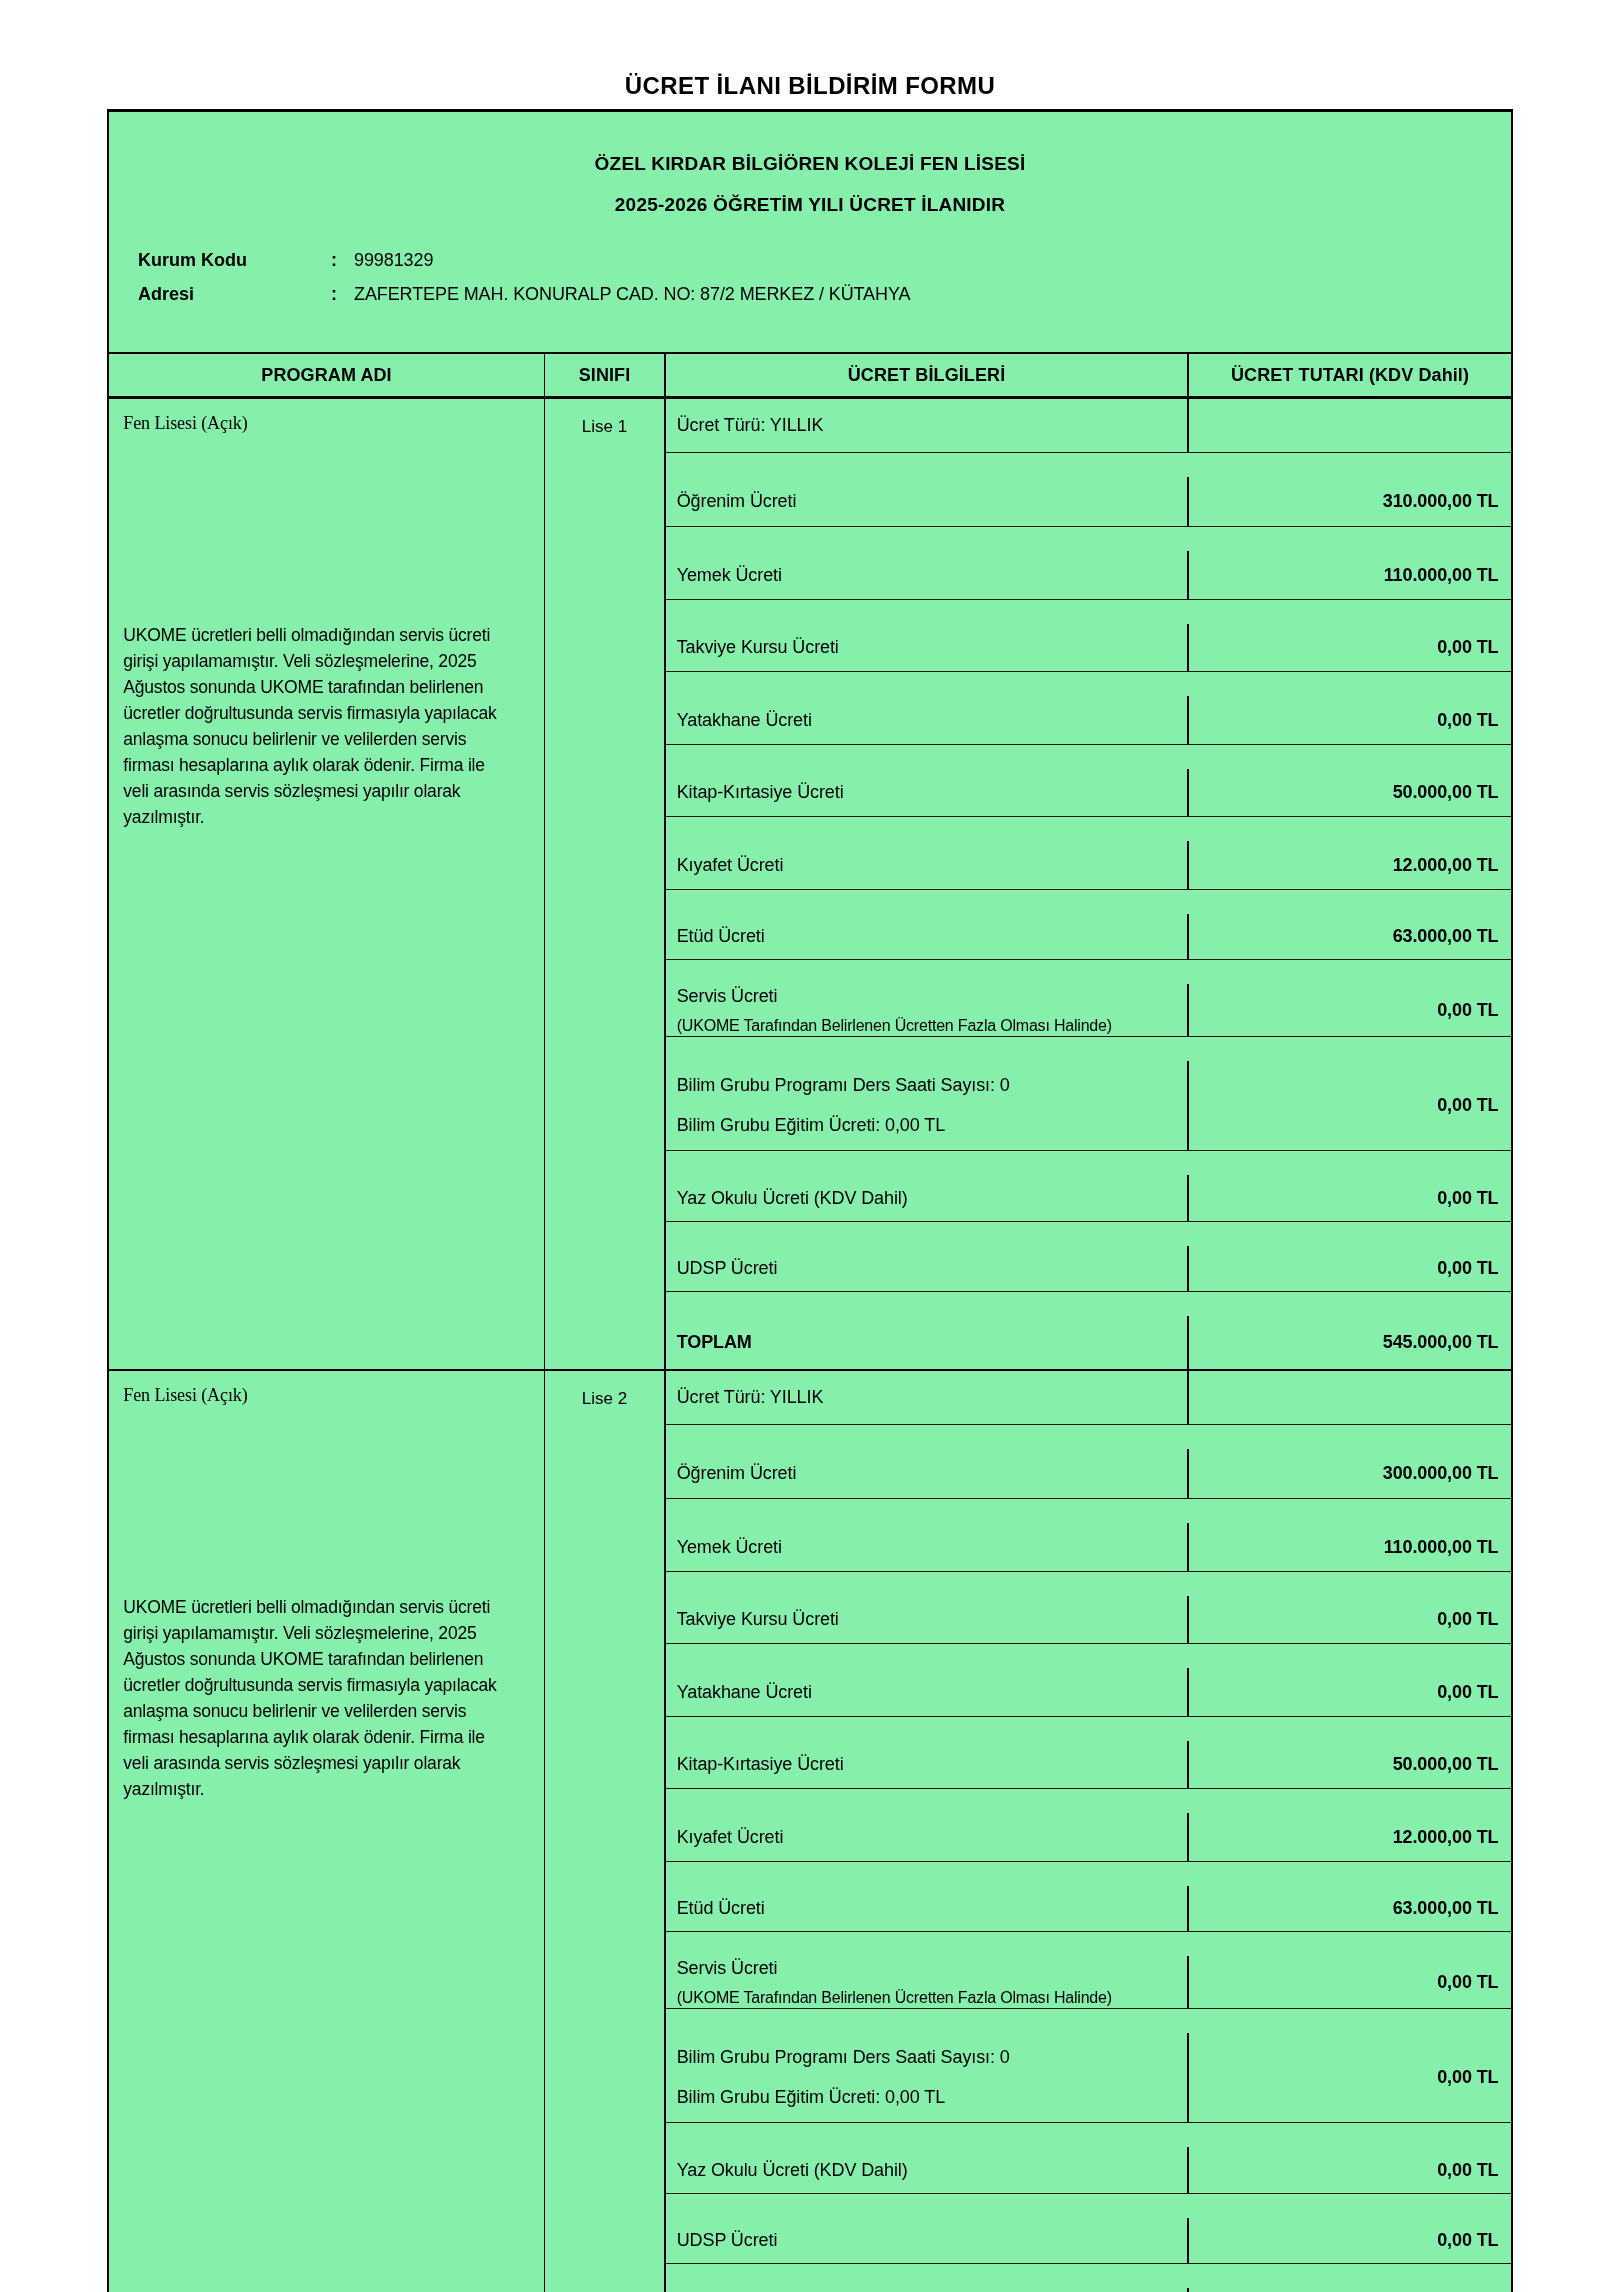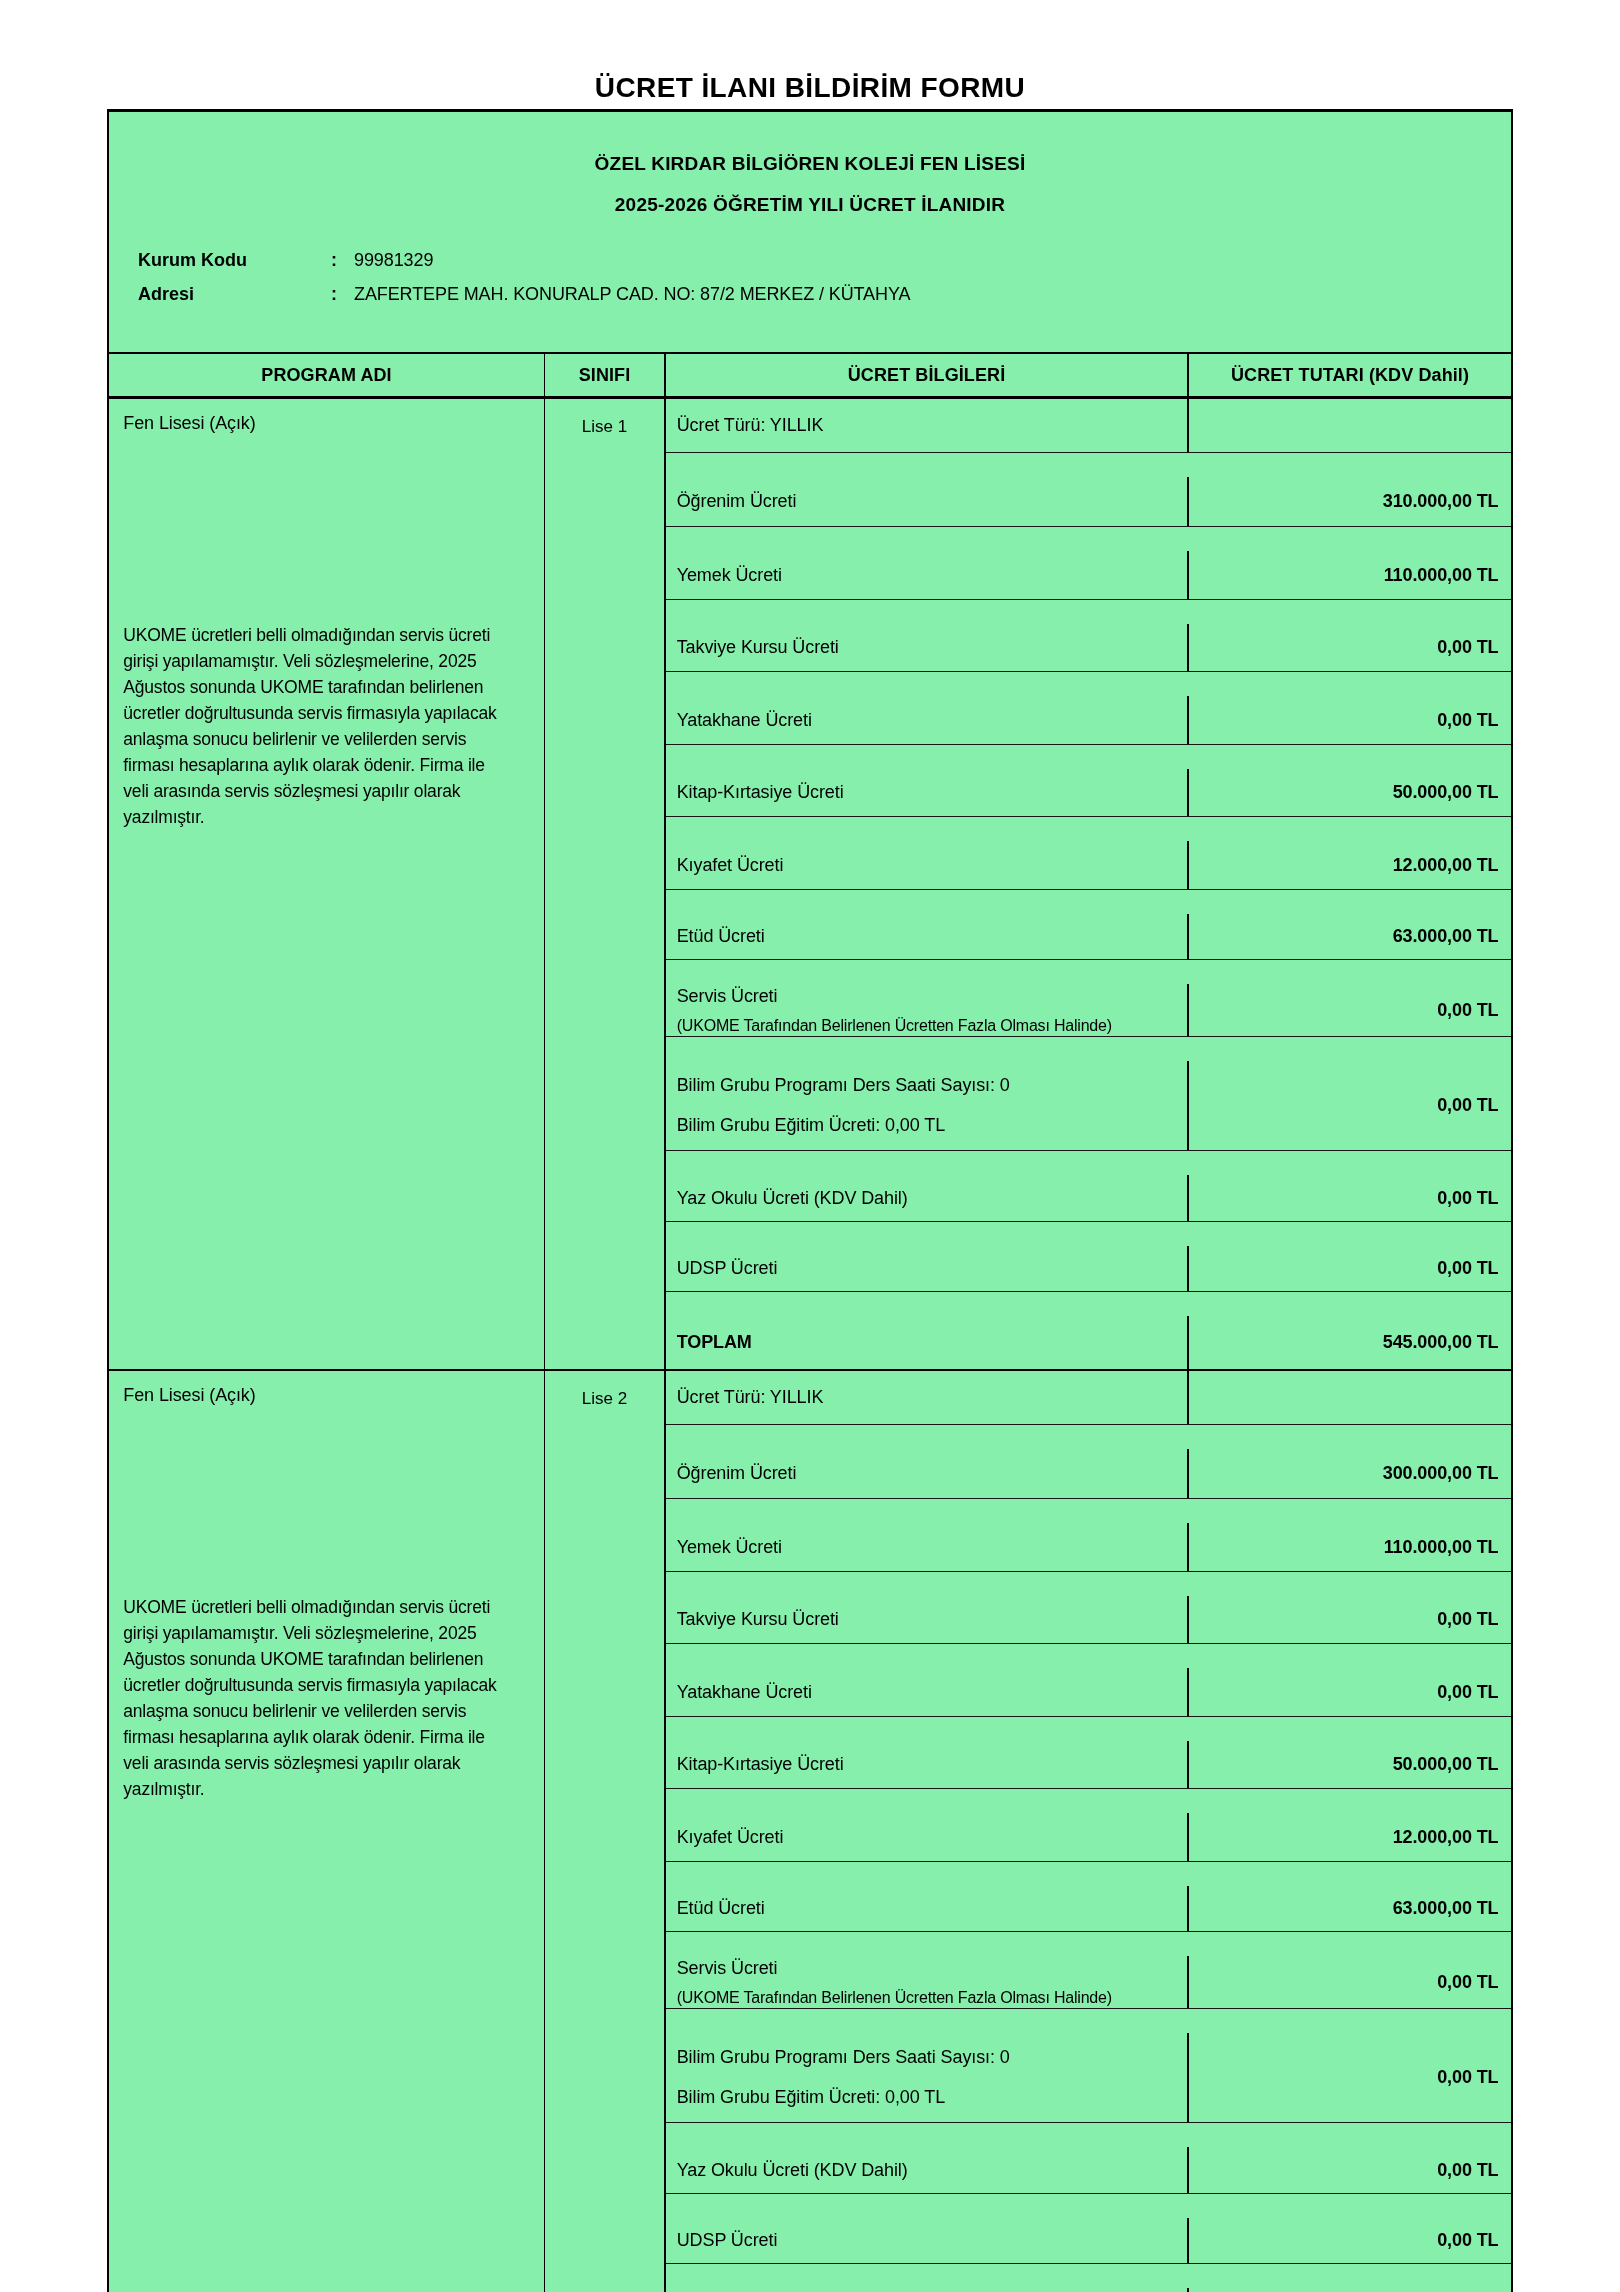--- a/index.html
+++ b/index.html
@@ -7,21 +7,21 @@
   body {
     width:1620px; height:2293px;
     background:#ffffff;
     font-family:"Liberation Sans", sans-serif;
     color:#000;
     position:relative;
     overflow:hidden;
   }
   .doc-title {
     position:absolute; top:72px; left:0; width:100%;
-    text-align:center; font-size:28px; font-weight:700; letter-spacing:0.4px;
+    text-align:center; font-size:24px; font-weight:700; letter-spacing:0.4px;
   }
   .outer-box {
     position:absolute; left:107px; top:109px; width:1406px;
     border:2.7px solid #000; border-top-width:3.6px;
     background:#86efac;
   }
   
   .box-header { position:relative; height:240px; }
   .school-name, .year-line {
     position:absolute; left:0; width:100%;
@@ -44,21 +44,21 @@
   }
   .col1 { width:436px; }
   .col2 { width:121px; }
   .col3 { width:523px; }
   .col4 { flex:1; }
   .b-thin  { border-right:1.8px solid #000; }
   .b-thick { border-right:2.7px solid #000; }
   .block { display:flex; border-bottom:2.7px solid #000; }
   .block:last-child { border-bottom:none; }
   .program-cell { padding:14.3px 23px 0 14.3px; font-size:18px; }
-  .program-name { letter-spacing:-0.1px; }
+  .program-name { letter-spacing:-0.1px;font-family:Liberation Serif, serif; }
   .program-note {
     margin-top:188px; width:389px;
     font-size:17.5px; line-height:26px; letter-spacing:-0.2px;
   }
   .sinif-cell { text-align:center; padding-top:18px; font-size:17px; }
   .rows { flex:1; display:flex; flex-direction:column;gap:24px; }
   .fee-row { display:flex; border-bottom:1.8px solid #161616; }
   .fee-row:last-child { border-bottom:none; }
   .label-cell {
     width:523px; border-right:2.7px solid #000;

